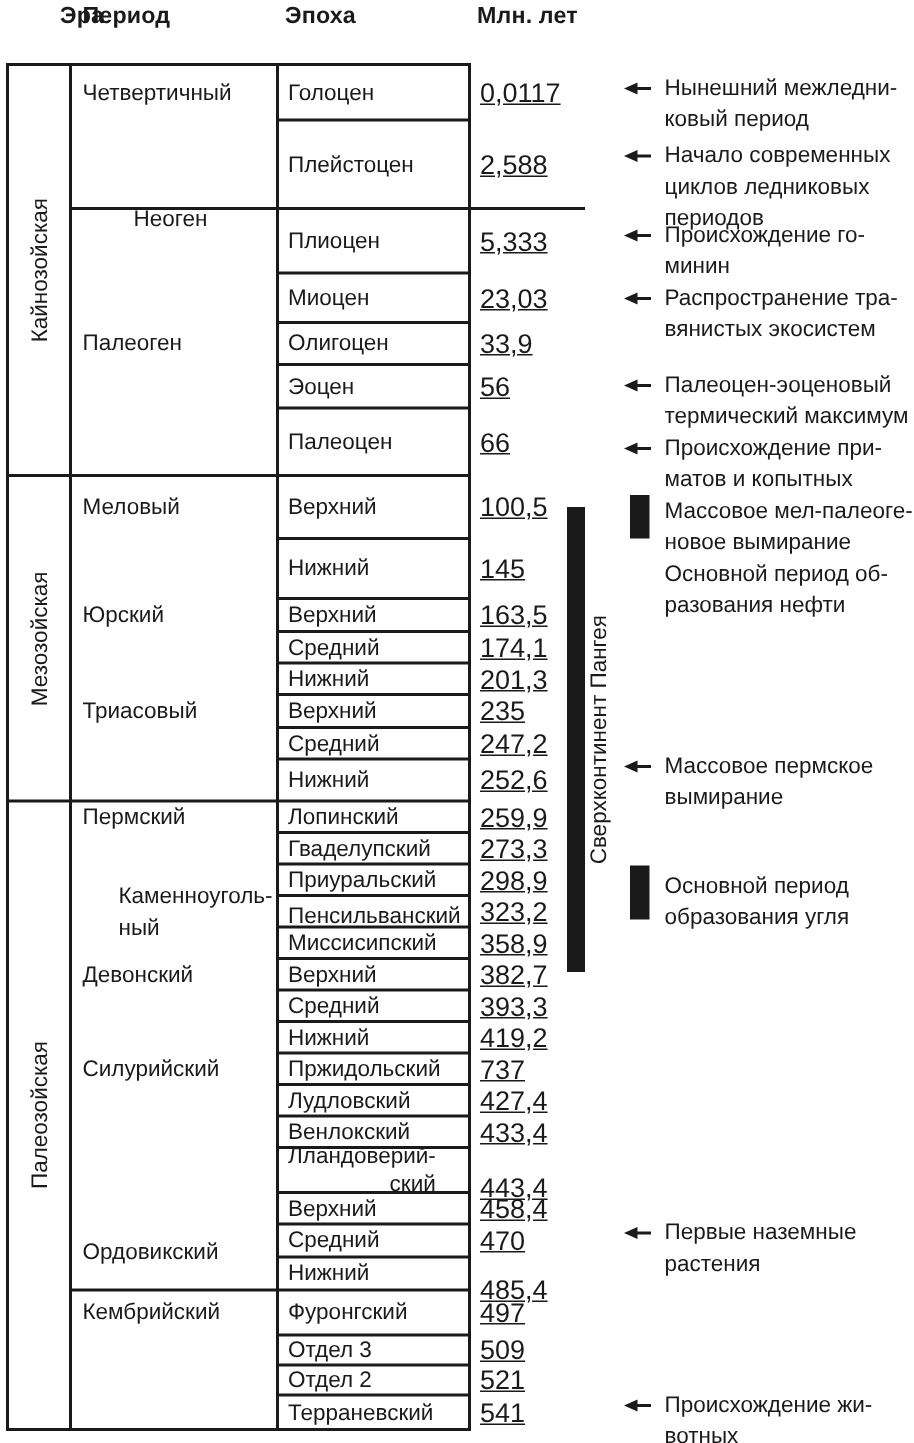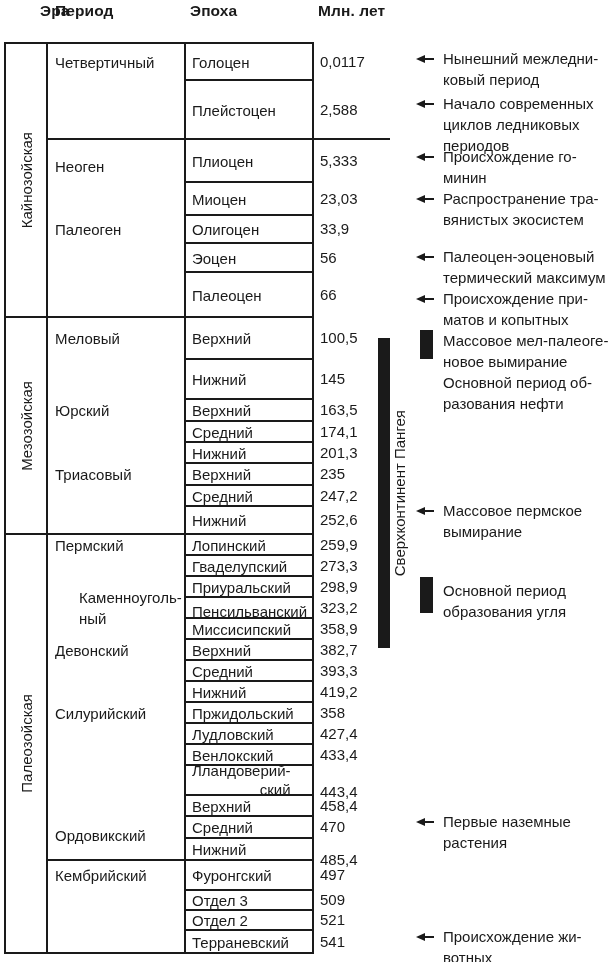--- a/index.html
+++ b/index.html
@@ -12,21 +12,21 @@
   .gline{position:absolute;background:#1a1a1a;}
 
   .era-label{position:absolute;left:7px;width:38px;display:flex;align-items:center;justify-content:center;
     font-size:15px;}
   .era-label span{writing-mode:vertical-rl;transform:rotate(180deg);white-space:nowrap;}
 
   .period-label{position:absolute;left:55px;font-size:15px;line-height:21px;white-space:pre-line;
     transform:translateY(-50%);}
   .epoch-label{position:absolute;left:192px;font-size:15px;line-height:19px;white-space:pre-line;
     transform:translateY(-50%);}
-  .age-value{position:absolute;left:320px;font-size:15px;line-height:20px;transform:translateY(-50%);}
+  .age-value{position:absolute;left:320px;font-size:18px;line-height:20px;transform:translateY(-50%);text-decoration:underline;}
 
   .pangea-bar{position:absolute;left:378px;top:338px;width:12px;height:310px;background:#1a1a1a;}
   .pangea-label{position:absolute;left:389px;top:338px;width:21px;height:310px;
     display:flex;align-items:center;justify-content:center;font-size:15px;}
   .pangea-label span{writing-mode:vertical-rl;transform:rotate(180deg);white-space:nowrap;}
 
   .ann-text{position:absolute;left:443px;font-size:15px;line-height:21px;white-space:pre;}
   .ann-arrow{position:absolute;left:416px;width:18px;height:9px;}
   .ann-arrow .shaft{position:absolute;right:0;top:3.5px;width:11px;height:2.4px;background:#1a1a1a;}
   .ann-arrow .head{position:absolute;left:0;top:0;width:0;height:0;
@@ -49,21 +49,21 @@
       <div class="epoch-label" style="top: 109.5px;">Плейстоцен</div>
       <div class="age-value" style="top: 109.5px;">2,588</div>
       <div class="gline" style="left: 47px; top: 138px; width: 343px; height: 2px;"></div>
       <div class="period-label" style="top: 61.5px;">Четвертичный</div>
       <div class="epoch-label" style="top: 160.5px;">Плиоцен</div>
       <div class="age-value" style="top: 160.5px;">5,333</div>
       <div class="gline" style="left: 185px; top: 181.25px; width: 128px; height: 1.5px;"></div>
       <div class="epoch-label" style="top: 198.5px;">Миоцен</div>
       <div class="age-value" style="top: 198.5px;">23,03</div>
       <div class="gline" style="left: 185px; top: 214.25px; width: 128px; height: 1.5px;"></div>
-      <div class="period-label" style="top: 166px;">Неоген</div>
+      <div class="period-label" style="top: 146px; margin-left: 34px;">Неоген</div>
       <div class="epoch-label" style="top: 229px;">Олигоцен</div>
       <div class="age-value" style="top: 229px;">33,9</div>
       <div class="gline" style="left: 185px; top: 242.25px; width: 128px; height: 1.5px;"></div>
       <div class="epoch-label" style="top: 257.5px;">Эоцен</div>
       <div class="age-value" style="top: 257.5px;">56</div>
       <div class="gline" style="left: 185px; top: 271.25px; width: 128px; height: 1.5px;"></div>
       <div class="epoch-label" style="top: 294.5px;">Палеоцен</div>
       <div class="age-value" style="top: 294.5px;">66</div>
       <div class="period-label" style="top: 229px;">Палеоген</div>
       <div class="era-label" style="top: 43px; height: 274px;">
@@ -122,21 +122,21 @@
       <div class="age-value" style="top: 649.5px;">382,7</div>
       <div class="gline" style="left: 185px; top: 659.25px; width: 128px; height: 1.5px;"></div>
       <div class="epoch-label" style="top: 670.5px;">Средний</div>
       <div class="age-value" style="top: 670.5px; text-align: right;">393,3</div>
       <div class="gline" style="left: 185px; top: 680.25px; width: 128px; height: 1.5px;"></div>
       <div class="epoch-label" style="top: 691.5px;">Нижний</div>
       <div class="age-value" style="top: 691.5px;">419,2</div>
       <div class="gline" style="left: 185px; top: 701.25px; width: 128px; height: 1.5px;"></div>
       <div class="period-label" style="top: 649.5px;">Девонский</div>
       <div class="epoch-label" style="top: 712.5px;">Пржидольский</div>
-      <div class="age-value" style="top: 712.5px;">358</div>
+      <div class="age-value" style="top: 712.5px;">737</div>
       <div class="gline" style="left: 185px; top: 722.25px; width: 128px; height: 1.5px;"></div>
       <div class="epoch-label" style="top: 733.5px;">Лудловский</div>
       <div class="age-value" style="top: 733.5px;">427,4</div>
       <div class="gline" style="left: 185px; top: 743.25px; width: 128px; height: 1.5px;"></div>
       <div class="epoch-label" style="top: 754.5px;">Венлокский</div>
       <div class="age-value" style="top: 754.5px;">433,4</div>
       <div class="gline" style="left: 185px; top: 764.25px; width: 128px; height: 1.5px;"></div>
       <div class="epoch-label" style="top: 780px; text-align: right;">Лландоверий-
 ский</div>
       <div class="age-value" style="top: 792px;">443,4</div>

